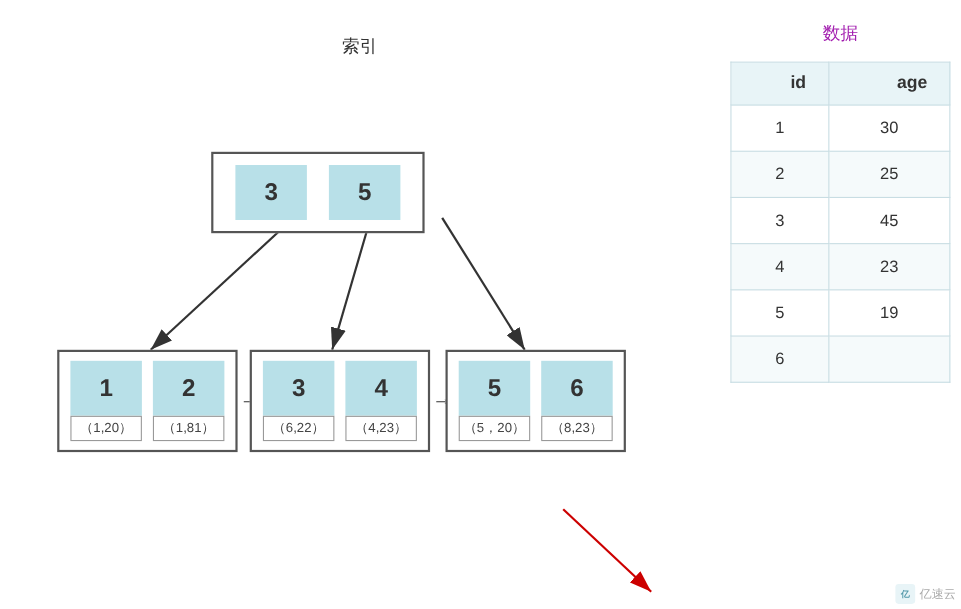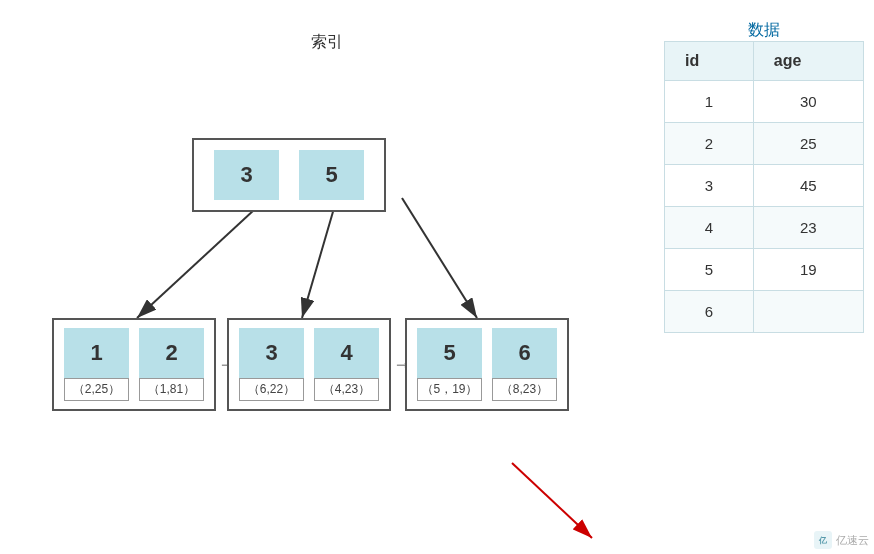--- a/index.html
+++ b/index.html
@@ -118,35 +118,36 @@
     
     .data-section {
       width: 220px;
       padding: 20px 10px;
       border-left: none;
     }
 
     .data-title {
       text-align: center;
       font-size: 16px;
-      color: #0369a1;
+      color: #a21caf;
+      margin-bottom: 15px;
     }
 
     .data-table {
       width: 100%;
       border-collapse: collapse;
     }
 
     .data-table th {
       background: #e8f4f7;
       border: 1px solid #c8dde3;
       padding: 10px 20px;
       font-size: 16px;
       font-weight: bold;
-      text-align: left;
+      text-align: right;
       color: #333;
     }
 
     .data-table td {
       border: 1px solid #c8dde3;
       padding: 12px 20px;
       text-align: center;
       font-size: 15px;
       color: #333;
       background: #fff;
@@ -222,21 +223,21 @@
           <div class="node-cell">3</div>
           <div class="node-cell">5</div>
         </div>
       </div>
 
       <div style="position: absolute; top: 235px; left: 20px;">
         <div class="leaf-box">
           <div class="leaf-cells">
             <div class="leaf-cell">
               <div class="leaf-cell-top">1</div>
-              <div class="leaf-cell-bottom">（2,25）</div>
+              <div class="leaf-cell-bottom">（1,20）</div>
             </div>
             <div class="leaf-cell">
               <div class="leaf-cell-top">2</div>
               <div class="leaf-cell-bottom">（1,81）</div>
             </div>
           </div>
           <span class="leaf-arrow">→</span>
         </div>
       </div>
 
@@ -254,21 +255,21 @@
           </div>
           <span class="leaf-arrow">→</span>
         </div>
       </div>
 
       <div style="position: absolute; top: 235px; left: 373px;">
         <div class="leaf-box">
           <div class="leaf-cells">
             <div class="leaf-cell">
               <div class="leaf-cell-top">5</div>
-              <div class="leaf-cell-bottom">（5，19）</div>
+              <div class="leaf-cell-bottom">（5，20）</div>
             </div>
             <div class="leaf-cell">
               <div class="leaf-cell-top">6</div>
               <div class="leaf-cell-bottom">（8,23）</div>
             </div>
           </div>
         </div>
       </div>
 
     </div>

